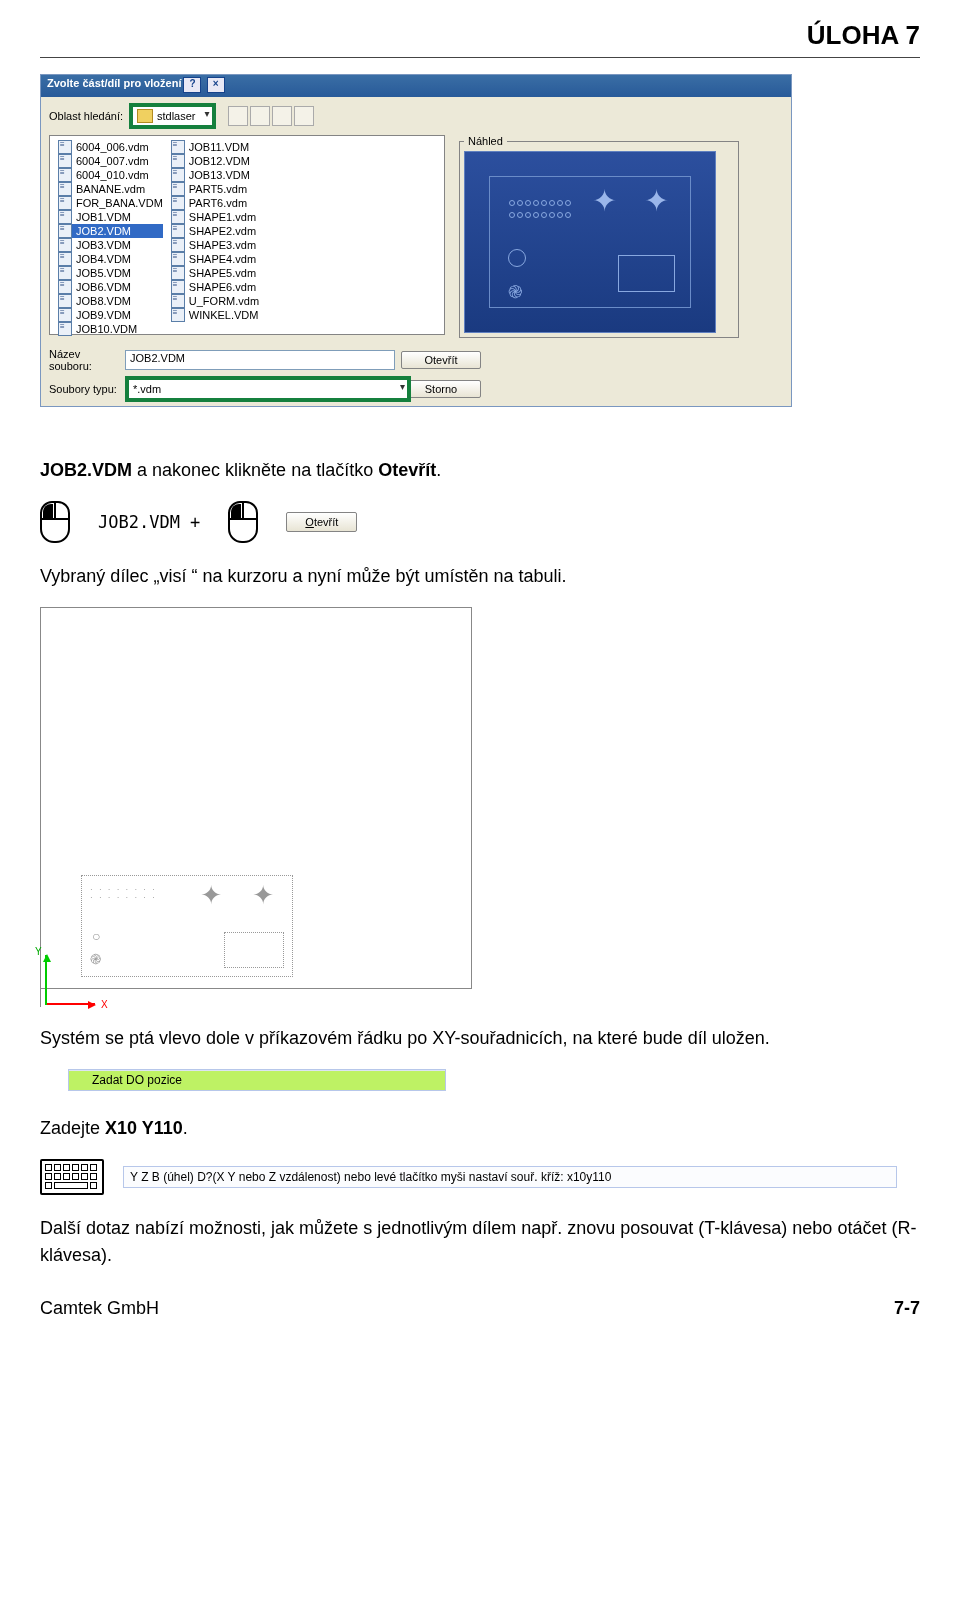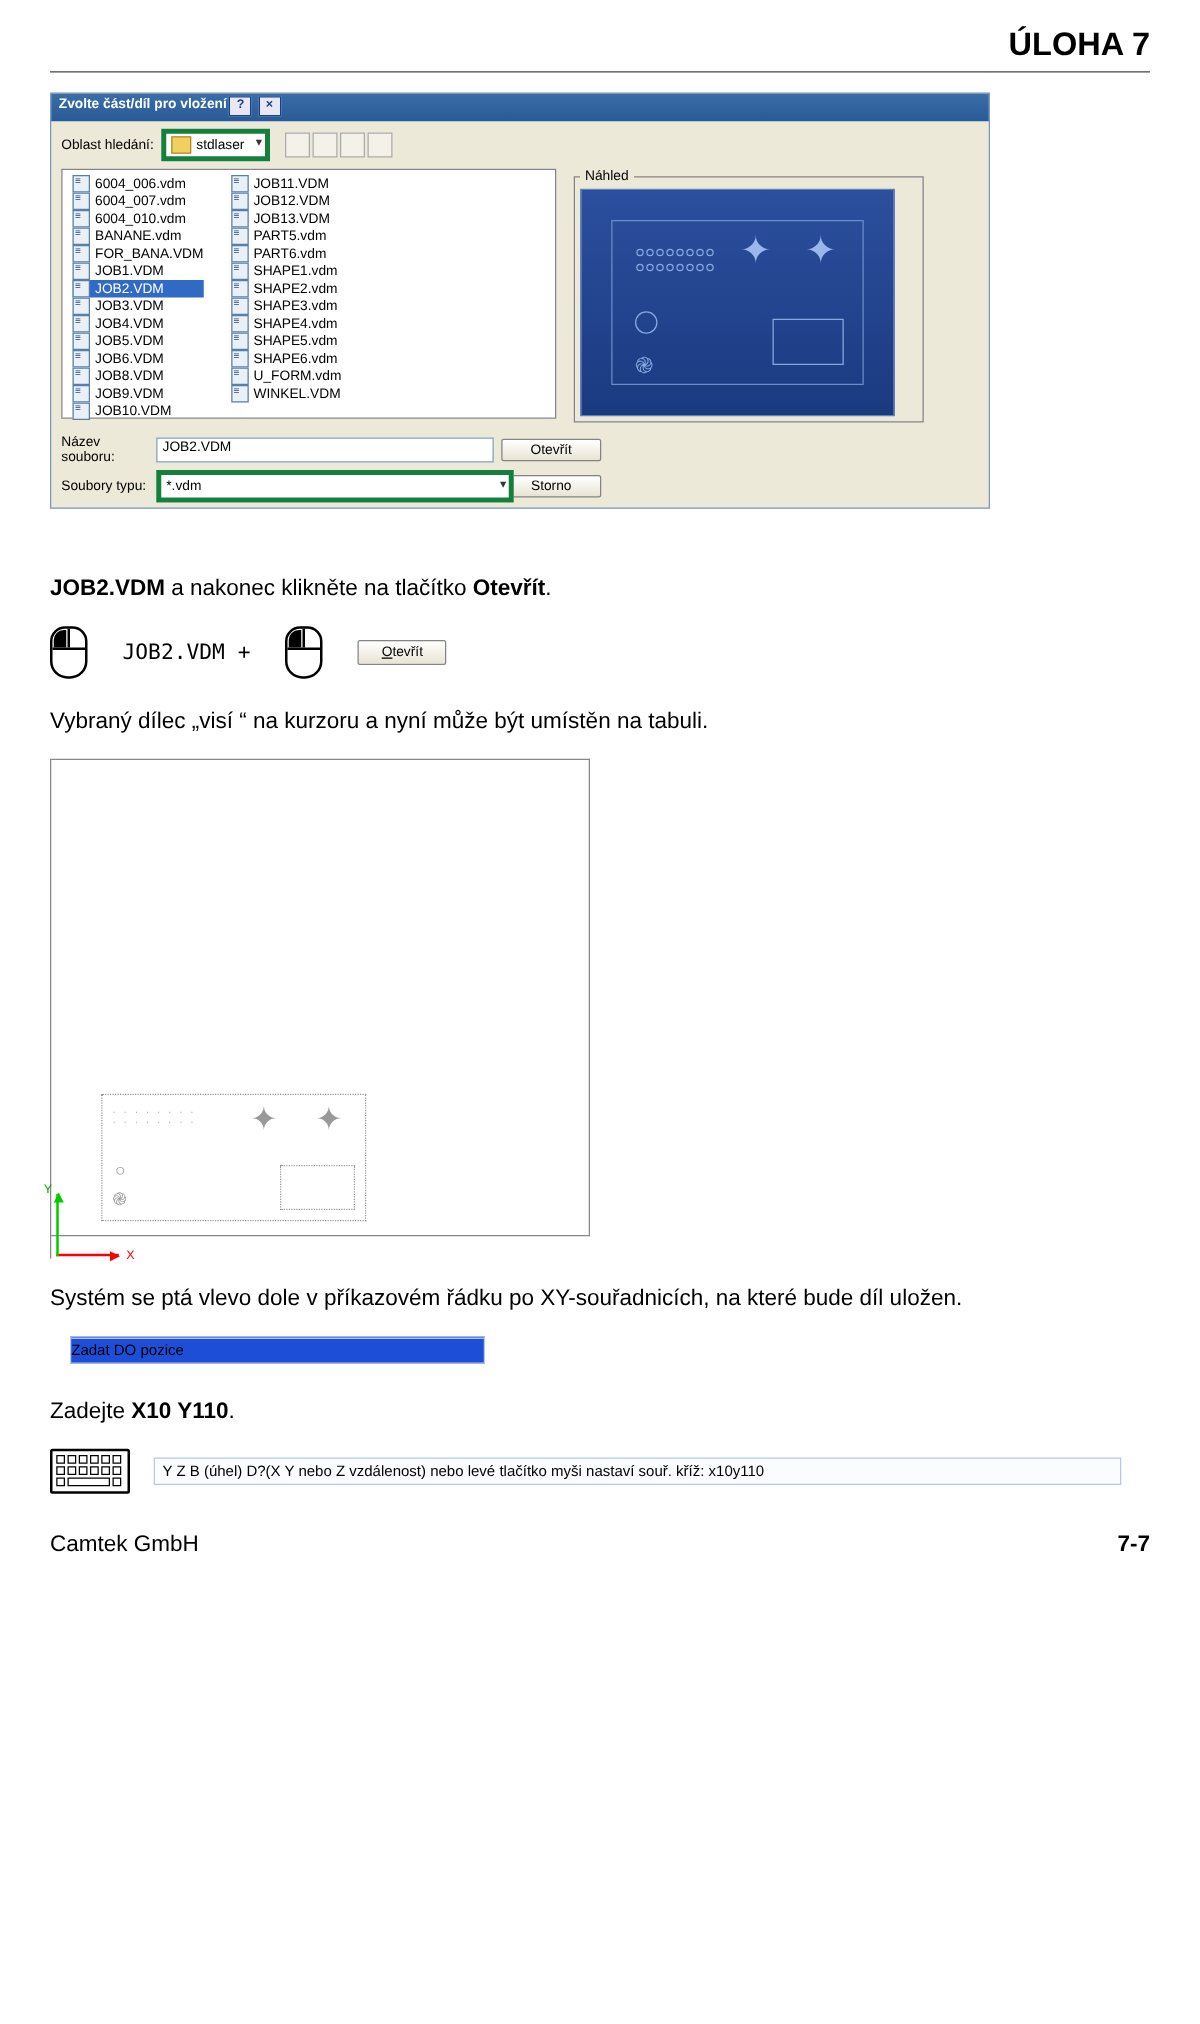--- a/index.html
+++ b/index.html
@@ -90,21 +90,21 @@
     background:#f4f2e8;
     display:inline-block;
   }
   .file-pane {
     display:flex;
     gap:12px;
     margin-bottom:10px;
   }
   .file-cols {
     display:flex;
-    gap:22px;
+    gap:8px;
     border:1px solid #848484;
     background:#fff;
     padding:4px 8px;
     width:396px;
     height:200px;
     box-sizing:border-box;
   }
   .file-col .fitem {
     display:flex;
     gap:4px;
@@ -282,25 +282,25 @@
     width:210px; height:100px;
     border:1px dotted #999;
   }
   .ghost-group .gdots{position:absolute;left:8px;top:10px;font-size:8px;color:#999;letter-spacing:2px;line-height:8px;}
   .ghost-group .gstar{position:absolute;color:#999;font-size:26px;}
   .ghost-group .grect{position:absolute;right:8px;bottom:8px;width:58px;height:34px;border:1px dotted #999;}
   .ghost-group .ghex{position:absolute;left:10px;top:52px;color:#999;font-size:14px;}
   .ghost-group .gspi{position:absolute;left:8px;bottom:8px;color:#999;font-size:14px;}
   .field-bar{
     border:1px solid #b7c7ea;
-    background:#1d4ed8;
-    padding:3px 0;
+    background:#bef264;
+    padding:3px 23px;
     width:330px;
     font-size:12px;
-    margin:8px 0 24px 16px;
+    margin:8px 0 24px 28px;
     box-shadow:inset 0 1px 0 #dce4f3;
   }
   .kb-icon{
     display:inline-block;
     vertical-align:middle;
     width:60px;height:32px;
     border:2px solid #000;
     position:relative;
     border-radius:2px;
     margin-right:14px;
@@ -542,18 +542,19 @@
 
   <div style="margin:8px 0 20px 0;">
     <span class="kb-icon">
       <div style="left:3px;top:3px;"></div><div style="left:12px;top:3px;"></div><div style="left:21px;top:3px;"></div><div style="left:30px;top:3px;"></div><div style="left:39px;top:3px;"></div><div style="left:48px;top:3px;"></div>
       <div style="left:3px;top:12px;"></div><div style="left:12px;top:12px;"></div><div style="left:21px;top:12px;"></div><div style="left:30px;top:12px;"></div><div style="left:39px;top:12px;"></div><div style="left:48px;top:12px;"></div>
       <div style="left:3px;top:21px;"></div><div style="left:12px;top:21px;width:32px;"></div><div style="left:48px;top:21px;"></div>
     </span>
     <span class="long-field">Y Z B (úhel) D?(X Y nebo Z vzdálenost)  nebo levé tlačítko myši nastaví souř. kříž: x10y110</span>
   </div>
 
+  <p class="para">Další dotaz nabízí možnosti, jak můžete s jednotlivým dílem např. znovu posouvat (T-klávesa) nebo otáčet (R-klávesa).</p>
 
   <div class="footer-row">
     <span>Camtek GmbH</span>
     <b>7-7</b>
   </div>
 </div>
 
 </body></html>

